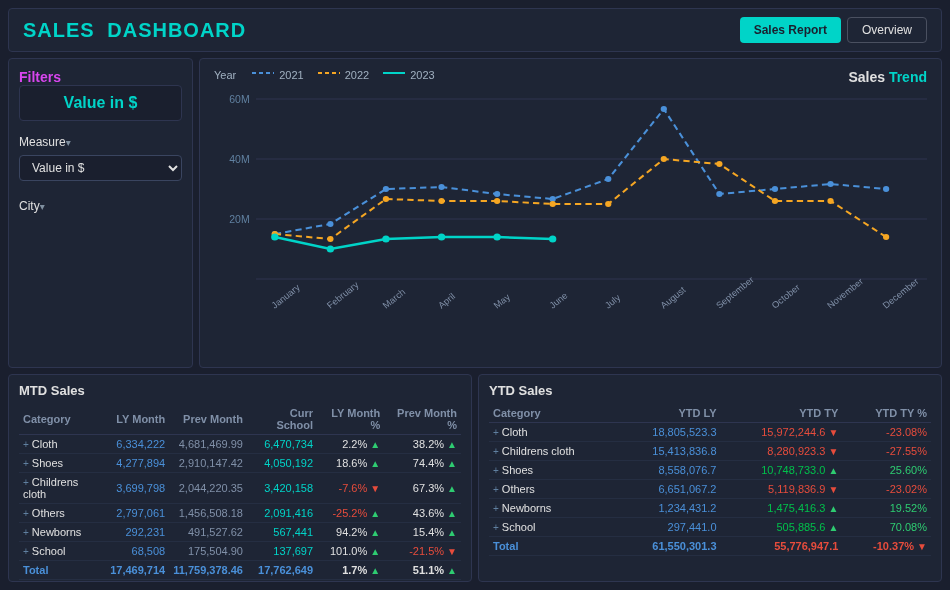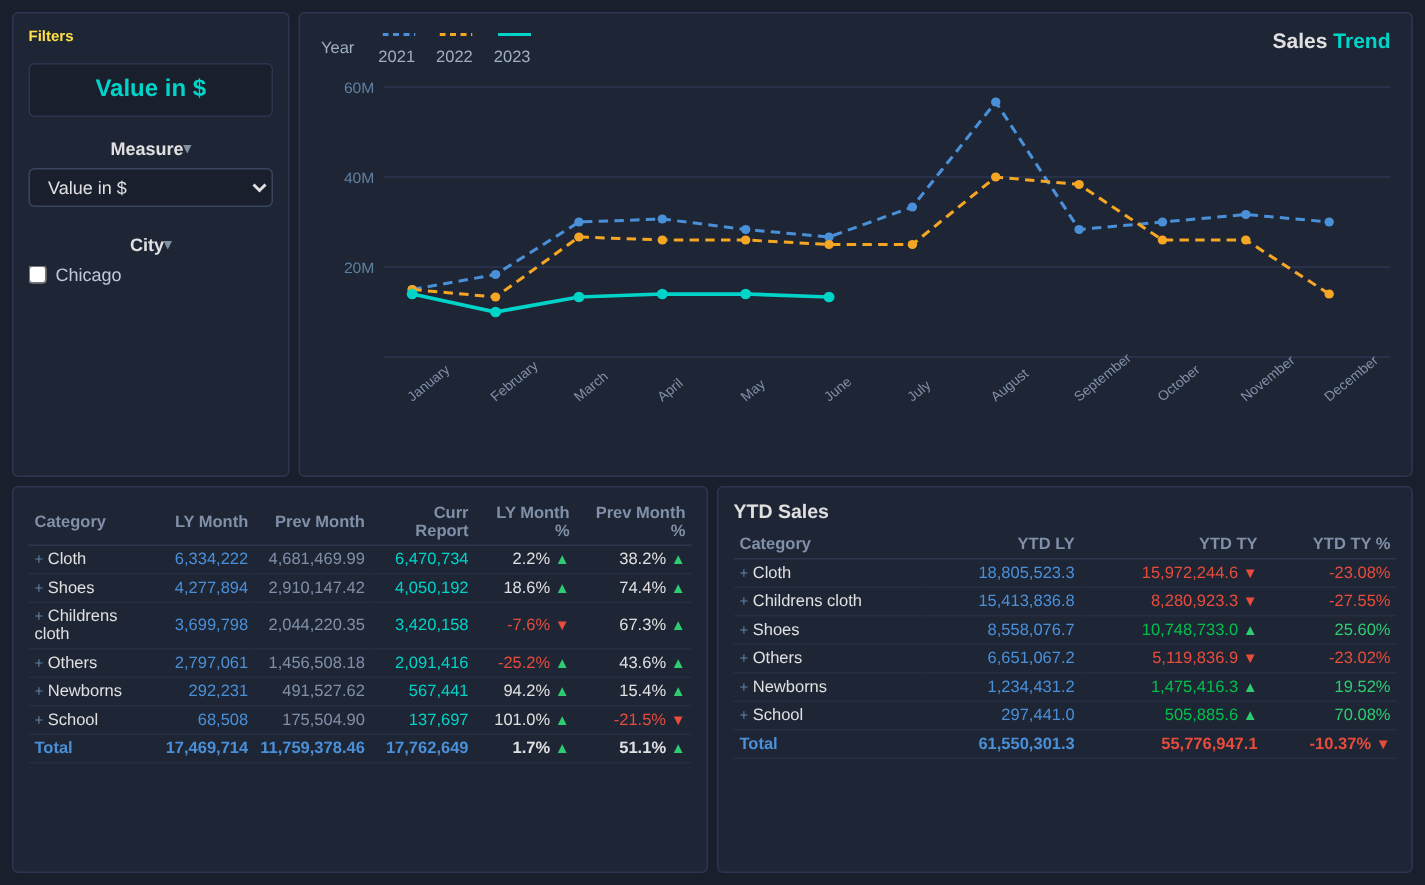--- a/index.html
+++ b/index.html
@@ -74,44 +74,43 @@
     
     .filters-panel {
       background: #1e2535;
       border: 1px solid #2e3550;
       border-radius: 4px;
       padding: 10px;
       width: 185px;
       flex-shrink: 0;
     }
     .filters-title {
-      font-size: 10px;
-      font-weight: bold;
-      color: #fde047;
-      margin-bottom: 12px;
+      font-size: 14px;
+      font-weight: bold;
+      color: #d946ef;
     }
     .value-in-dollar {
       background: #1a1f2e;
       border: 1px solid #2e3550;
       border-radius: 4px;
       padding: 8px 10px;
       color: #00d4c8;
       font-size: 16px;
       font-weight: bold;
       margin-bottom: 14px;
       text-align: center;
     }
     .filter-label {
       display: flex;
       align-items: center;
-      justify-content: center;
+      justify-content: flex-start;
       font-size: 12px;
       color: #e0e0e0;
       margin-bottom: 6px;
-      font-weight: bold;
+      font-weight: normal;
     }
     .filter-label .chevron {
       font-size: 10px;
       color: #8090a0;
     }
     .filter-select {
       width: 100%;
       background: #1a1f2e;
       border: 1px solid #3a4560;
       border-radius: 4px;
@@ -155,23 +154,22 @@
     }
     .chart-legend {
       display: flex;
       align-items: center;
       gap: 14px;
       font-size: 11px;
       color: #a0b0c0;
     }
     .legend-item {
       display: flex;
-      align-items: flex-end;
+      align-items: flex-start;
       gap: 5px;
-      flex-direction: column;
     }
     .chart-title-right {
       font-size: 14px;
       color: #e0e0e0;
       font-weight: bold;
     }
     .chart-title-right span {
       color: #00d4c8;
     }
     .chart-area {
@@ -230,41 +228,47 @@
     .arrow-up { color: #2ecc71; font-size: 10px; }
     .arrow-down { color: #e74c3c; font-size: 10px; }
     .expand-icon { color: #6080a0; margin-right: 3px; font-size: 10px; }
     .ytd-ly { color: #4a90d9; }
   </style>
 </head>
 <body>
 
 <div class="dashboard">
 
+  <div class="header">
+    <div class="header-title">
+      <span>SALES</span>
+      <span style="color:#00d4c8; margin-left:6px;">DASHBOARD</span>
+    </div>
+    <div class="header-buttons">
+      <button class="btn-sales-report">Sales Report</button>
+      <button class="btn-overview">Overview</button>
+    </div>
+  </div>
 
   <div class="middle-row">
 
     <div class="filters-panel">
       <div class="filters-title">Filters</div>
       <div class="value-in-dollar">Value in $</div>
       <div class="filter-label">
         <span>Measure</span>
         <span class="chevron">▾</span>
       </div>
       <select class="filter-select">
         <option>Value in $</option>
       </select>
       <div class="city-section">
         <div class="filter-label">
           <span>City</span>
           <span class="chevron">▾</span>
-        </div>
-        <div class="city-item">
-          <input type="checkbox" style="">
-          <span>Chicago</span>
         </div>
       </div>
     </div>
 
     <div class="chart-panel">
       <div class="chart-header">
         <div class="chart-legend">
           <span style="color:#a0b0c0; margin-right:2px;">Year</span>
           <div class="legend-item">
             <svg width="22" height="8">
@@ -354,27 +358,28 @@
           <circle cx="323" cy="150" r="3.5" fill="#00d4c8"></circle>
         </svg>
       </div>
     </div>
 
   </div>
 
   <div class="bottom-row">
 
     <div class="table-panel">
+      <div class="table-title">MTD Sales</div>
       <table class="data-table">
         <thead>
           <tr>
             <th>Category</th>
             <th class="right">LY Month</th>
             <th class="right">Prev Month</th>
-            <th class="right">Curr Report</th>
+            <th class="right">Curr School</th>
             <th class="right">LY Month %</th>
             <th class="right">Prev Month %</th>
           </tr>
         </thead>
         <tbody id="mtd-tbody">
         <tr>
         <td><span class="expand-icon">+</span>Cloth</td>
         <td class="right cell-ly">6,334,222</td>
         <td class="right cell-prev">4,681,469.99</td>
         <td class="right cell-curr">6,470,734</td>

